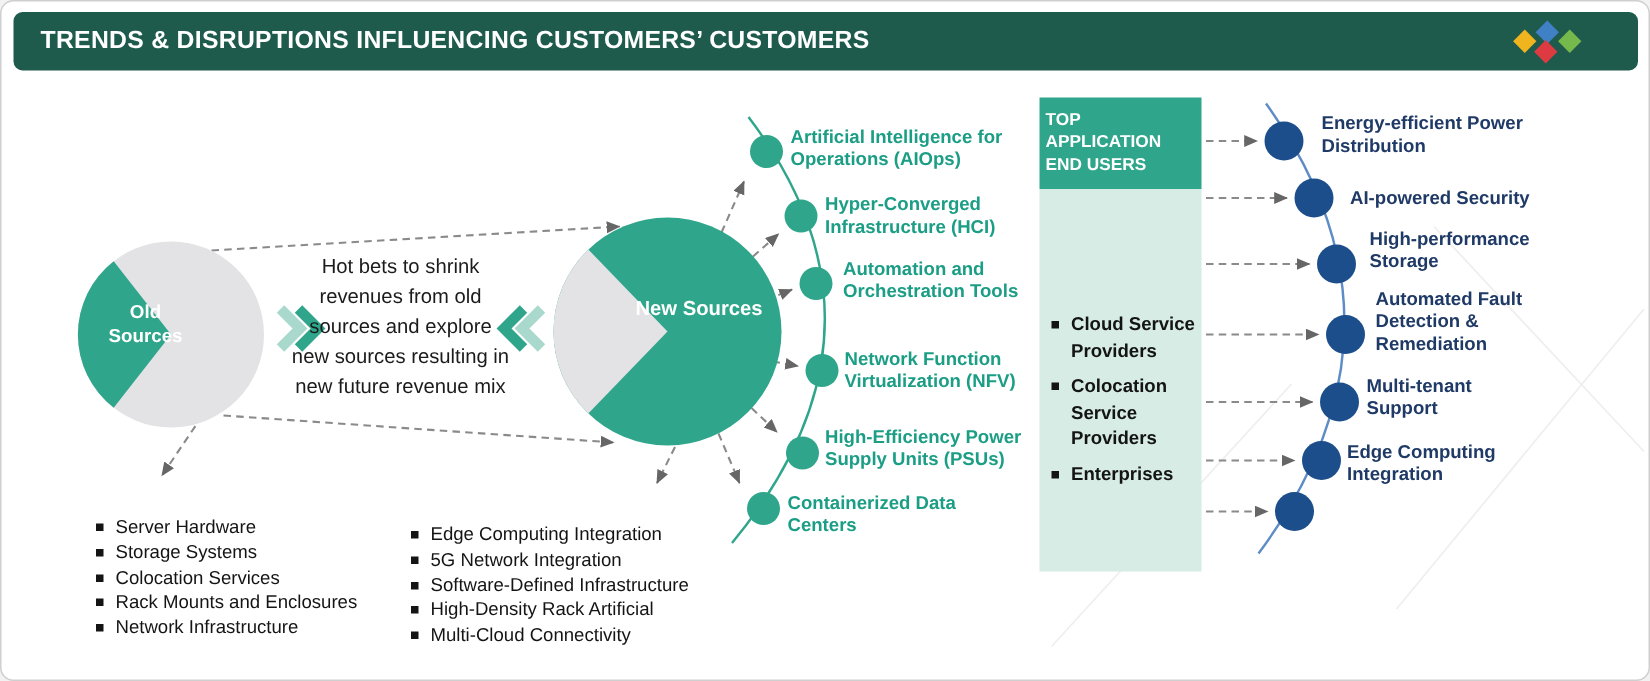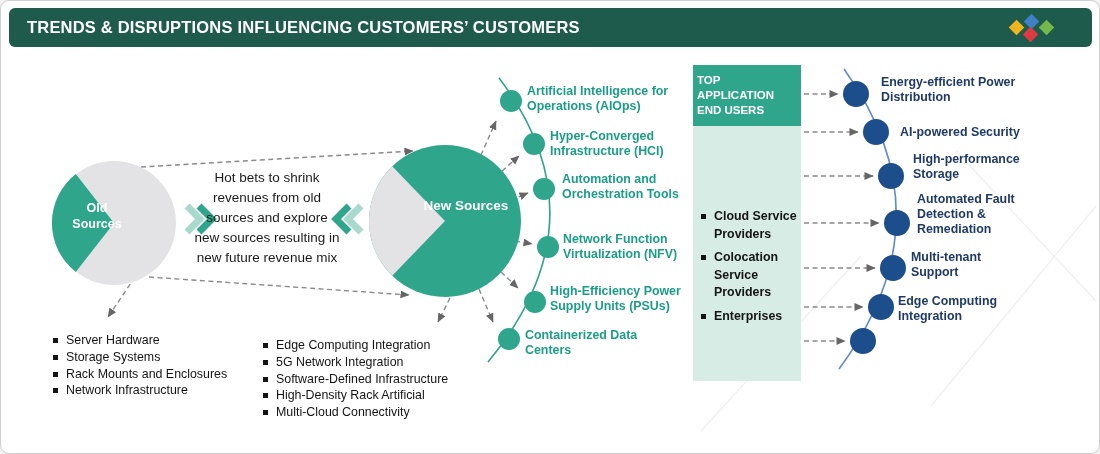--- a/index.html
+++ b/index.html
@@ -25,21 +25,21 @@
 
   .abs{position:absolute;}
   .circle-label{color:#fff;font-weight:bold;text-align:center;}
   .old-label{left:62px;top:199px;width:68px;font-size:12.5px;line-height:16px;}
   .new-label{left:420px;top:196px;width:90px;font-size:13.5px;line-height:17px;}
   .flow-text{left:192px;top:167px;width:148px;text-align:center;color:var(--text_dark);
              font-size:13.5px;line-height:20px;}
   .trend{position:absolute;color:var(--teal_text);font-weight:bold;font-size:12.4px;line-height:15px;}
   .benefit{position:absolute;color:var(--navy_text);font-weight:bold;font-size:12.4px;line-height:15px;}
 
-  ul.blist{position:absolute;margin:0;padding:0;list-style:none;color:#141414;font-size:12.4px;}
+  ul.blist{position:absolute;margin:11px;padding:0;list-style:none;color:#141414;font-size:12.4px;}
   ul.blist li{display:flex;gap:8px;line-height:16.8px;}
   ul.blist .sq{width:5px;height:5px;background:#141414;margin-top:6px;flex:none;}
 
   .eu-box{left:692px;top:64px;width:108px;height:316px;display:flex;flex-direction:column;}
   .eu-head{background:var(--teal);color:#fff;font-weight:bold;font-size:11.5px;line-height:15px;
            padding:8px 4px;}
   .eu-body{background:var(--teal_light);flex:1;}
   ul.eu-list{margin:0;padding:82px 4px 0 8px;list-style:none;color:#141414;font-size:12.4px;font-weight:bold;}
   ul.eu-list li{display:flex;gap:8px;line-height:17.5px;margin-bottom:6px;}
   ul.eu-list .sq{width:5px;height:5px;background:#141414;margin-top:6px;flex:none;}
@@ -178,20 +178,24 @@
     <li>
         <span class="sq"></span>
         <span>Server Hardware</span>
       </li>
     <li>
         <span class="sq"></span>
         <span>Storage Systems</span>
       </li>
     <li>
         <span class="sq"></span>
+        <span>Colocation Services</span>
+      </li>
+    <li>
+        <span class="sq"></span>
         <span>Rack Mounts and Enclosures</span>
       </li>
     <li>
         <span class="sq"></span>
         <span>Network Infrastructure</span>
       </li>
   </ul>
 
   <ul class="blist" style="left:262px;top:336px">
     <li>

